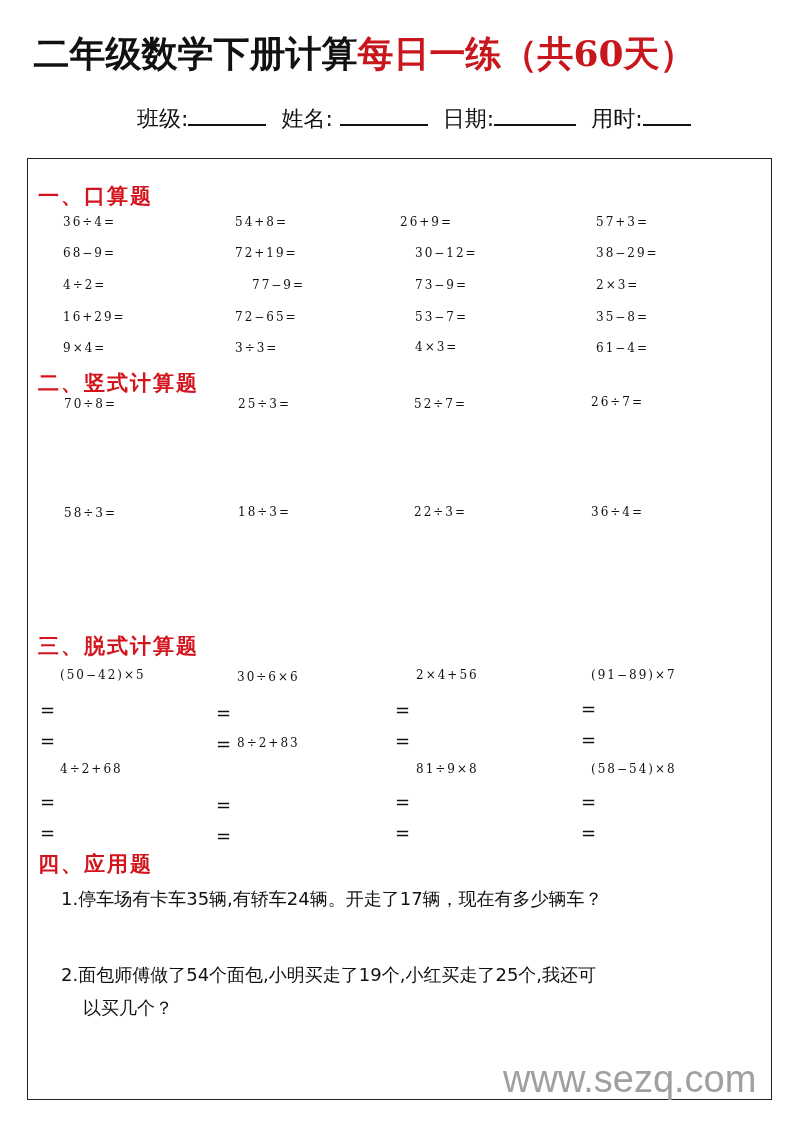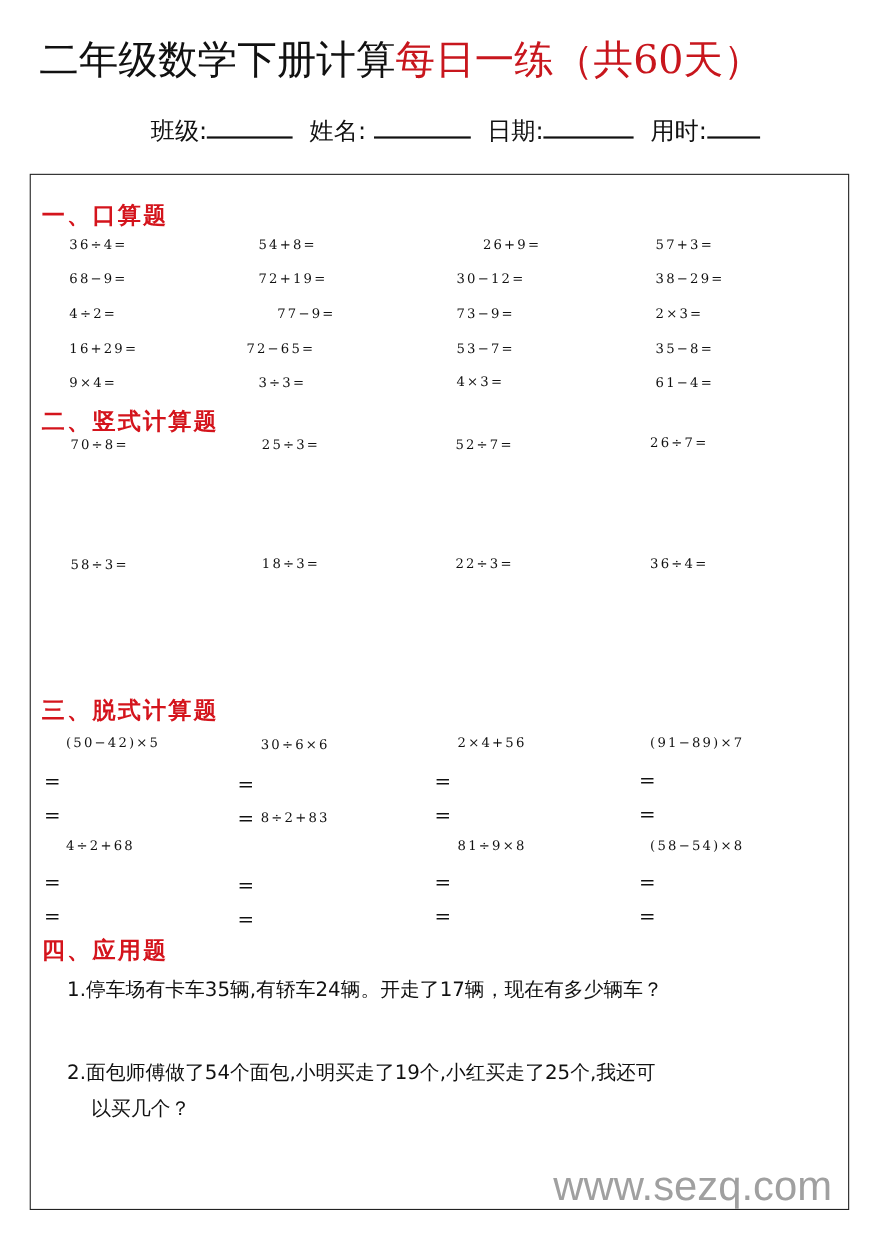--- a/index.html
+++ b/index.html
@@ -1,19 +1,19 @@
 <!DOCTYPE html>
 <html><head>
 <meta charset="utf-8">
 <style>
   html, body { margin:0; padding:0; background:#ffffff; }
   body { width:800px; height:1131px; position:relative; overflow:hidden;
          font-family:"DejaVu Serif", "Liberation Serif", serif; color:#111; }
   .title { position:absolute; top:30px; left:0; width:729px; text-align:center;
-           font-size:36px; font-weight:normal; letter-spacing:0px; white-space:nowrap; }
+           font-size:36px; font-weight:bold; letter-spacing:0px; white-space:nowrap; }
   .title .black { color:#111; }
   .title .red { color:#c8161d; }
   .info { position:absolute; top:104px; left:137px; font-size:22px; white-space:nowrap;
           font-family:"DejaVu Sans", sans-serif; }
   .info .field { display:inline-block; margin-right:8px; }
   .info .line { display:inline-block; border-bottom:2px solid #111; height:20px; vertical-align:baseline; }
   .box { position:absolute; left:27px; top:158px; width:745px; height:942px;
          border:1.5px solid #222; box-sizing:border-box; }
   .sec { position:absolute; left:38px; font-size:21px; font-weight:bold; color:#d4141c;
          font-family:"DejaVu Serif", serif; letter-spacing:2px; }
@@ -36,35 +36,35 @@
   <span class="field"><span>姓名:</span> <span class="line" style="width:88px"></span></span>
   <span class="field"><span>日期:</span><span class="line" style="width:82px"></span></span>
   <span class="field"><span>用时:</span><span class="line" style="width:48px"></span></span>
 </div>
 
 <div class="box"></div>
 
 <div class="sec" style="top:182px">一、口算题</div>
 <div class="eq" style="left:63px;top:215px">36÷4=</div>
 <div class="eq" style="left:235px;top:215px">54+8=</div>
-<div class="eq" style="left:439px;top:215px">26+9=</div>
+<div class="eq" style="left:400px;top:215px">26+9=</div>
 <div class="eq" style="left:596px;top:215px">57+3=</div>
 
 <div class="eq" style="left:63px;top:246px">68−9=</div>
 <div class="eq" style="left:235px;top:246px">72+19=</div>
 <div class="eq" style="left:415px;top:246px">30−12=</div>
 <div class="eq" style="left:596px;top:246px">38−29=</div>
 
 <div class="eq" style="left:63px;top:278px">4÷2=</div>
 <div class="eq" style="left:252px;top:278px">77−9=</div>
 <div class="eq" style="left:415px;top:278px">73−9=</div>
 <div class="eq" style="left:596px;top:278px">2×3=</div>
 
 <div class="eq" style="left:63px;top:310px">16+29=</div>
-<div class="eq" style="left:224px;top:310px">72−65=</div>
+<div class="eq" style="left:235px;top:310px">72−65=</div>
 <div class="eq" style="left:415px;top:310px">53−7=</div>
 <div class="eq" style="left:596px;top:310px">35−8=</div>
 
 <div class="eq" style="left:63px;top:341px">9×4=</div>
 <div class="eq" style="left:235px;top:341px">3÷3=</div>
 <div class="eq" style="left:415px;top:340px">4×3=</div>
 <div class="eq" style="left:596px;top:341px">61−4=</div>
 
 <div class="sec" style="top:369px">二、竖式计算题</div>
 <div class="eq" style="left:64px;top:397px">70÷8=</div>

